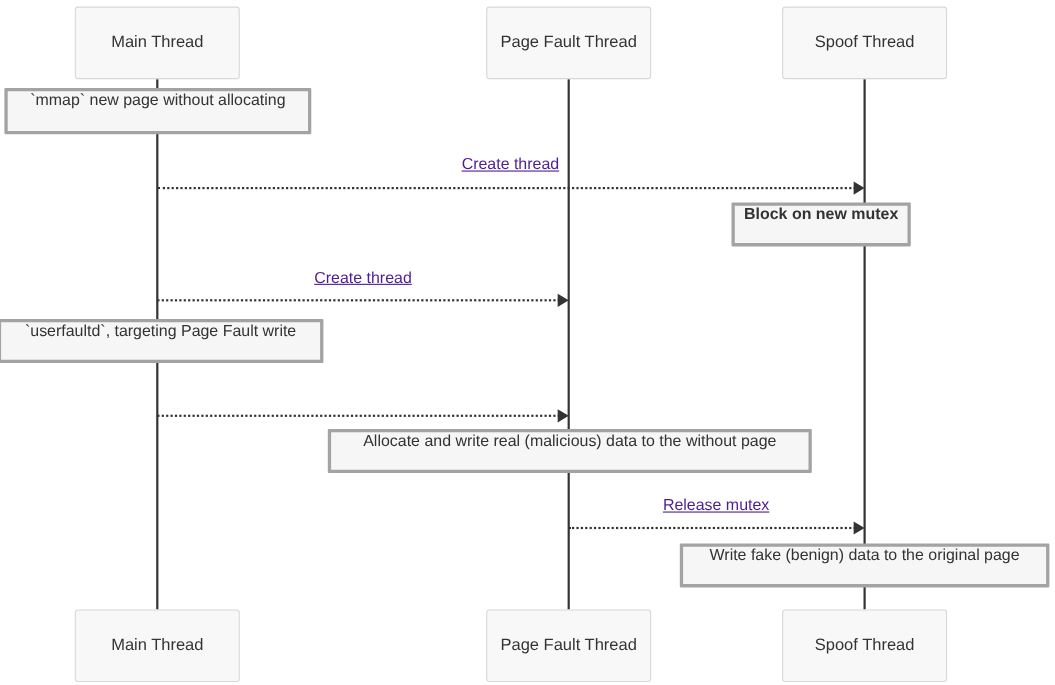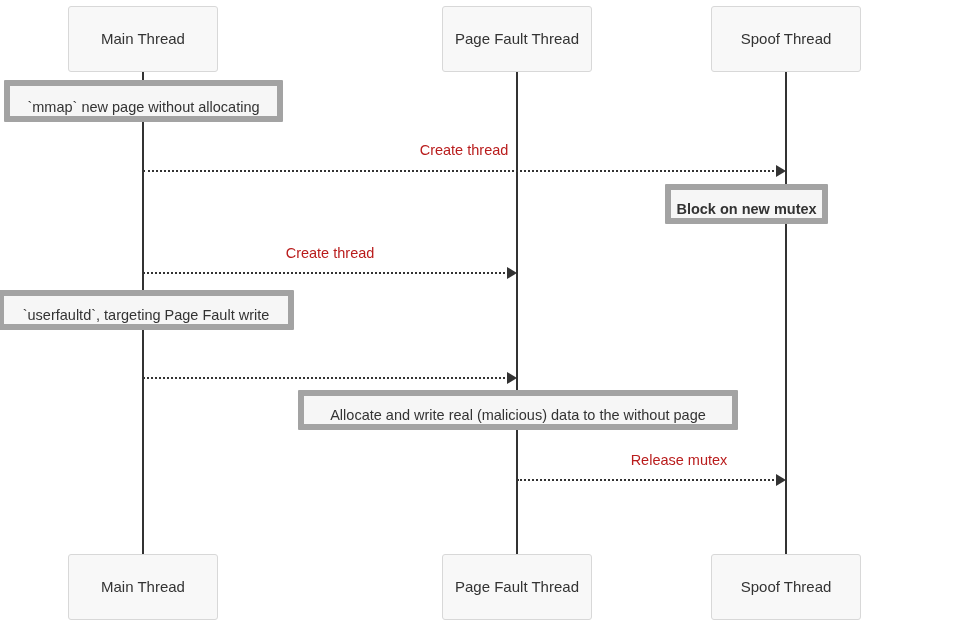--- a/index.html
+++ b/index.html
@@ -42,24 +42,24 @@
     font-size: 15px;
     line-height: 1.1;
     white-space: nowrap;
   }
 
   
   .note {
     position: absolute;
     box-sizing: border-box;
     background: #f6f6f6;
-    border: 6px solid #a3a3a3;
+    border: 3px solid #a3a3a3;
     border-radius: 1px;
     display: flex;
-    align-items: flex-end;
+    align-items: flex-start;
     color: #333333;
     font-size: 14.5px;
     line-height: 1.15;
     padding: 0 12px;
     white-space: nowrap;
   }
 
   
   .msg-line {
     position: absolute;
@@ -69,26 +69,27 @@
   .msg-arrow {
     position: absolute;
     width: 0;
     height: 0;
     border-top: 6px solid transparent;
     border-bottom: 6px solid transparent;
     border-left: 10px solid #333333;
   }
   .msg-label {
     position: absolute;
-    color: #b91c1c;
+    color: #4c1d95;
     font-size: 14.5px;
     line-height: 1.1;
     white-space: nowrap;
     text-align: right;
     transform: translateX(-50%);
+    text-decoration: underline;
   }
 </style>
 </head>
 <body>
 
 <div id="diagram">
 
   <div class="lifeline" style="left: 142px; top: 72px; height: 482px;"></div>
   <div class="lifeline" style="left: 516px; top: 72px; height: 482px;"></div>
   <div class="lifeline" style="left: 785px; top: 72px; height: 482px;"></div>
@@ -119,28 +120,31 @@
 
   <div class="msg-line" style="left: 143px; width: 366px; top: 272px;"></div>
   <div class="msg-arrow" style="left: 507px; top: 267px;"></div>
   <div class="msg-label" style="left: 330px; top: 246px;">Create thread</div>
 
   <div class="msg-line" style="left: 143px; width: 366px; top: 377px;"></div>
   <div class="msg-arrow" style="left: 507px; top: 372px;"></div>
 
   <div class="msg-line" style="left: 517px; width: 261px; top: 479px;"></div>
   <div class="msg-arrow" style="left: 776px; top: 474px;"></div>
-  <div class="msg-label" style="left: 679px; top: 453px;">Release mutex</div>
+  <div class="msg-label" style="left: 651px; top: 453px;">Release mutex</div>
 
   <div class="note" style="left: 4px; top: 80px; width: 279px; height: 42px; justify-content: center;">
     <span>`mmap` new page without allocating</span>
   </div>
   <div class="note" style="left: 665px; top: 184px; width: 163px; height: 40px; justify-content: center; font-weight: bold;">
     <span>Block on new mutex</span>
   </div>
   <div class="note" style="left: -2px; top: 290px; width: 296px; height: 40px; justify-content: center;">
     <span>`userfaultd`, targeting Page Fault write</span>
   </div>
   <div class="note" style="left: 298px; top: 390px; width: 440px; height: 40px; justify-content: center;">
     <span>Allocate and write real (malicious) data to the without page</span>
   </div>
+  <div class="note" style="left: 618px; top: 494px; width: 336px; height: 40px; justify-content: center;">
+    <span>Write fake (benign) data to the original page</span>
+  </div>
 
 </div>
 
 </body></html>

